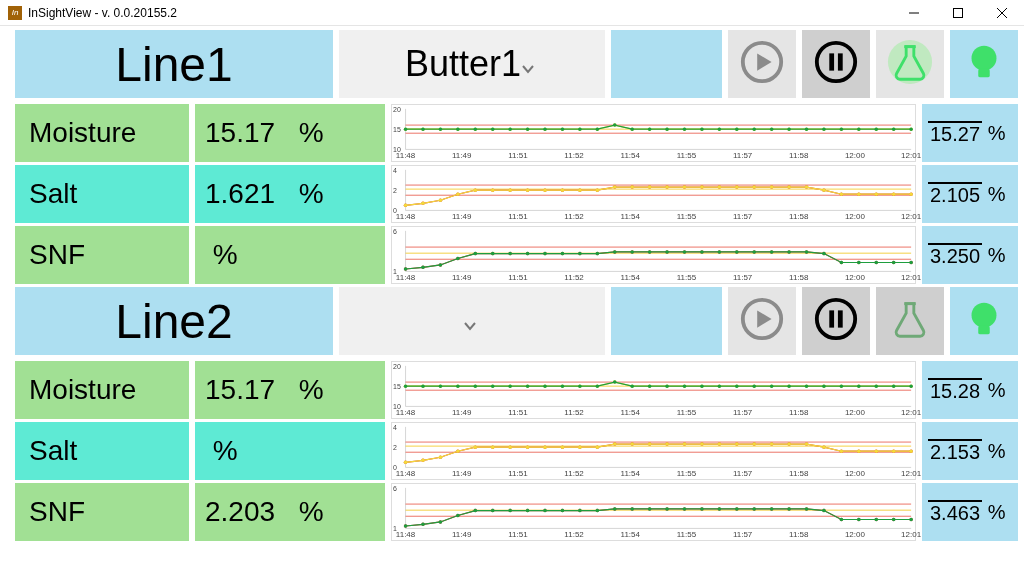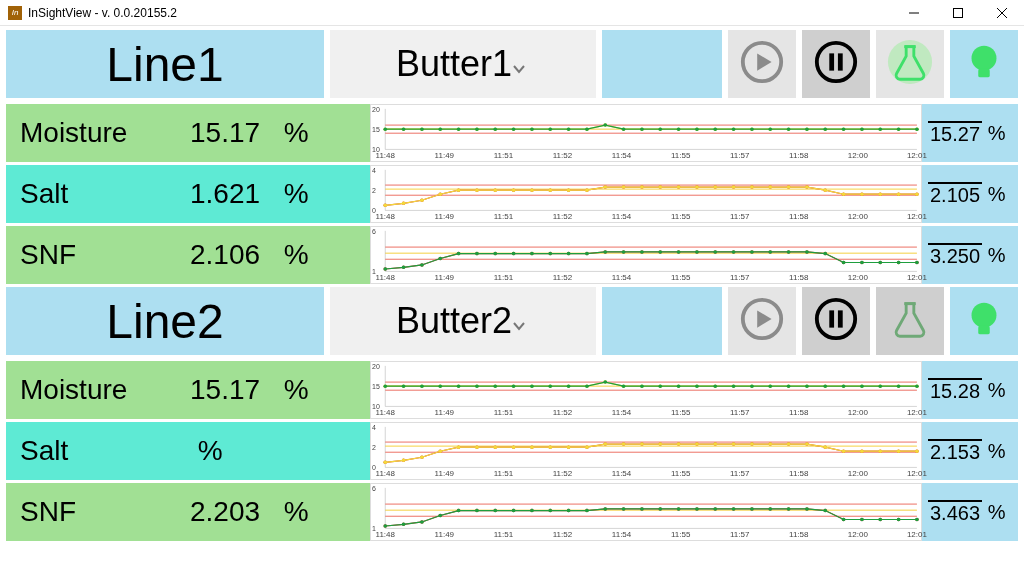--- a/index.html
+++ b/index.html
@@ -2,33 +2,33 @@
 <html><head>
   <meta charset="utf-8">
   <style>
     * { margin: 0; padding: 0; box-sizing: border-box; }
     html, body { width: 1024px; height: 571px; font-family: "Segoe UI", Arial, sans-serif; background: #fff; overflow: hidden; }
     .titlebar { display: flex; align-items: center; justify-content: space-between; height: 26px; background: #fff; padding: 0 0 0 8px; font-size: 12px; border-bottom: 1px solid #e5e5e5; }
     .titlebar-left { display: flex; align-items: center; gap: 6px; }
     .titlebar-icon { width: 14px; height: 14px; background: #a16207; color:#fff; font-size:8px; display:flex; align-items:center; justify-content:center;font-style:italic; }
     .winbtns { display: flex; }
     .winbtn { width: 44px; height: 26px; display: flex; align-items: center; justify-content: center; }
-    .app { padding: 4px 6px; }
+    .app { padding: 4px 6px; margin-left: 9px; }
     .line-block { display: flex; flex-direction: column; gap: 3px; }
     .header-row { display: flex; gap: 6px; align-items: stretch; height: 68px; margin-bottom: 3px; }
     .line-title { flex: 0 0 318px; background: #addff1; display: flex; align-items: center; justify-content: center; font-size: 48px; font-weight: 400; }
     .recipe-dd { flex: 0 0 266px; background: #f0f0f0; display: flex; align-items: center; justify-content: center; padding: 0 22px 0 18px; font-size: 36px; }
     .chev { width: 14px; height: 14px; }
     .spacer { flex: 1; background: #addff1; }
     .btn-tray { display: flex; gap: 6px; }
     .sq-btn { width: 68px; height: 68px; display: flex; align-items: center; justify-content: center; }
     .sq-btn.grey  { background: #e5e5e5; }
     .sq-btn.dark  { background: #cfcfcf; }
     .sq-btn.blue  { background: #addff1; }
-    .param-row { display: flex; gap: 0; height: 58px; align-items: stretch; }
+    .param-row { display: flex; gap: 6px; height: 58px; align-items: stretch; }
     .param-label  { flex: 0 0 174px; display:flex; align-items:center; padding-left: 14px; font-size: 28px; }
     .param-value  { flex: 0 0 190px; display:flex; align-items:center; padding-left: 10px; font-size: 28px; }
     .param-label.moist, .param-value.moist { background: #a1e094; }
     .param-label.salt,  .param-value.salt  { background: #5eead4; }
     .param-label.snf,   .param-value.snf   { background: #a1e094; }
     .chart { flex: 1; background: #fff; border: 1px solid #ddd; position: relative; }
     .avg-cell { flex: 0 0 96px; background: #addff1; display:flex; align-items:center; justify-content:flex-start; padding-left:6px; font-size: 20px; }
     .avg-val { border-top: 2px solid #000; padding: 0 2px; display:inline-block; }
     svg.ico { width: 46px; height: 46px; }
     .chart svg { position:absolute; inset:0; width:100%; height:100%; }
@@ -277,21 +277,21 @@
           <span class="x-tick" style="left:56.2962962962963%">11:55</span>
           <span class="x-tick" style="left:67.03703703703704%">11:57</span>
           <span class="x-tick" style="left:77.77777777777779%">11:58</span>
           <span class="x-tick" style="left:88.51851851851852%">12:00</span>
           <span class="x-tick" style="left:99.25925925925925%">12:01</span>
         </div>
         <div class="avg-cell"><span class="avg-val">2.105</span>&nbsp;<span>%</span></div>
       </div>
       <div class="param-row">
         <div class="param-label snf">SNF</div>
-        <div class="param-value snf"><span>2.106</span>&nbsp;<span>%</span></div>
+        <div class="param-value snf">&nbsp;<span>%</span></div>
         <div class="chart">
           <svg viewBox="0 0 540 58" preserveAspectRatio="none">
             <line x1="14" y1="4" x2="14" y2="46" stroke="#aaa" stroke-width="0.5"></line>
             <line x1="14" y1="46" x2="536" y2="46" stroke="#aaa" stroke-width="0.5"></line>
             <line x1="14" x2="536" y1="33.4" y2="33.4" stroke="#e74c3c" stroke-width="0.8"></line>
             <line x1="14" x2="536" y1="20.8" y2="20.8" stroke="#e74c3c" stroke-width="0.8"></line>
             <line x1="14" x2="536" y1="27.099999999999998" y2="27.099999999999998" stroke="#f1c40f" stroke-width="0.8"></line>
             <polyline points="14,43.48 32,41.8 50,39.28 68,32.56 86,27.519999999999996 104,27.519999999999996 122,27.519999999999996 140,27.519999999999996 158,27.519999999999996 176,27.519999999999996 194,27.519999999999996 212,27.519999999999996 230,25.84 248,25.84 266,25.84 284,25.84 302,25.84 320,25.84 338,25.84 356,25.84 374,25.84 392,25.84 410,25.84 428,25.84 446,27.519999999999996 464,36.76 482,36.76 500,36.76 518,36.76 536,36.76" fill="none" stroke="#d43f3a" stroke-width="1.2"></polyline>
             <circle cx="14" cy="43.48" r="1.8" fill="#d43f3a"></circle>
             <circle cx="32" cy="41.8" r="1.8" fill="#d43f3a"></circle>
@@ -369,21 +369,20 @@
           <span class="x-tick" style="left:99.25925925925925%">12:01</span>
         </div>
         <div class="avg-cell"><span class="avg-val">3.250</span>&nbsp;<span>%</span></div>
       </div>
     </div>
     <div style="height: 3px;"></div>
     <div class="line-block">
       <div class="header-row">
         <div class="line-title">Line2</div>
         <div class="recipe-dd">
-          <span>Butter2</span>
           <span><svg class="chev" viewBox="0 0 14 14">
               <polyline points="2,4 7,10 12,4" fill="none" stroke="#777" stroke-width="2"></polyline>
             </svg></span>
         </div>
         <div class="spacer"></div>
         <div class="btn-tray">
           <div class="sq-btn grey">
             <span><svg class="ico" viewBox="0 0 48 48">
                 <circle cx="24" cy="24" r="20" fill="none" stroke="#8b8b8b" stroke-width="4"></circle>
                 <polygon points="19,15 19,33 34,24" fill="#8b8b8b"></polygon>

